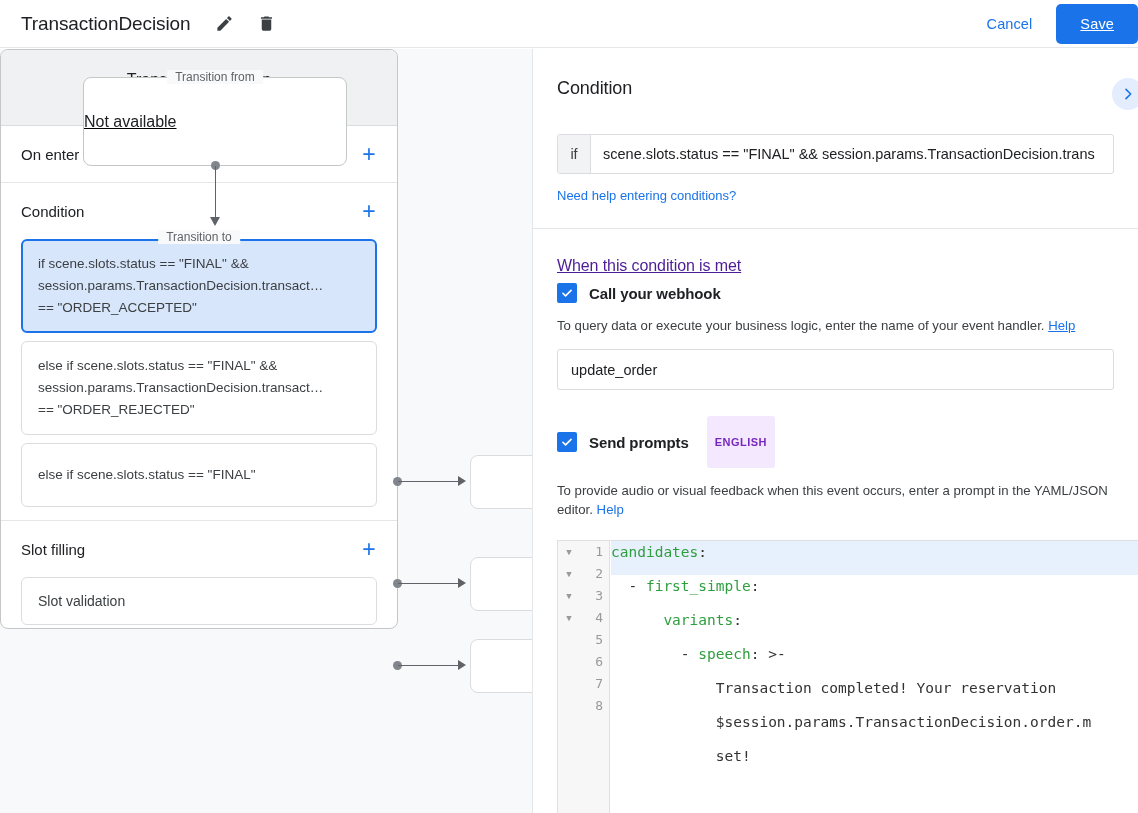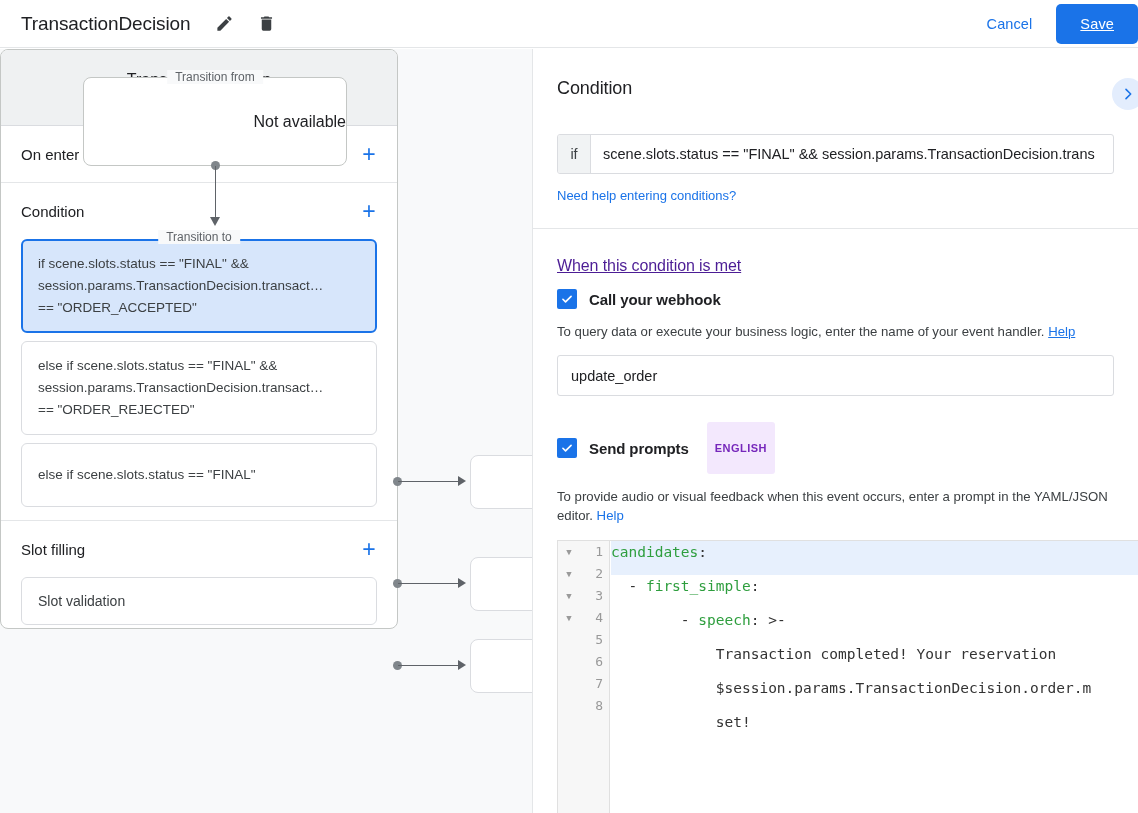--- a/index.html
+++ b/index.html
@@ -59,21 +59,21 @@
     border: 1px solid #c4c7c5; border-radius: 8px;
     background: #fff;
   }
   .gbox-legend {
     position: absolute; top: -8px; left: 50%; transform: translateX(-50%);
     background: #f8f9fa; padding: 0 8px;
     font-size: 12px; color: #5f6368; white-space: nowrap;
   }
   #transition-from {
     left: 83px; top: 28px; width: 264px; height: 89px;
-    display: flex; align-items: center; justify-content: flex-end;
+    display: flex; align-items: center; justify-content: flex-start; text-decoration: underline;
   }
   #transition-from .big { font-size: 16px; color: #202124; }
 
   #scene-card {
     left: 17px; top: 189px; width: 398px; height: 580px;
     background: #fff; border: 1px solid #c4c7c5; border-radius: 8px;
     overflow: hidden;
   }
   .scene-head {
     background: #eff1f2; border-bottom: 1px solid #dadce0;
@@ -171,21 +171,21 @@
     display: inline-block; margin-top: 14px;
     font-size: 13px; color: #1a73e8; text-decoration: none; cursor: pointer;
   }
 
   .rp-hr { height: 1px; background: #e4e6e8; margin-top: 24px; }
 
   .rp-h2 {
     font-size: 16px; color: #4c1d95; padding-top: 28px; letter-spacing: -0.1px; text-decoration: underline;
   }
 
-  .check-row { display: flex; align-items: center; gap: 12px; margin-top: 14px; }
+  .check-row { display: flex; align-items: center; gap: 12px; margin-top: 8px; }
   .checkbox {
     width: 20px; height: 20px; border-radius: 2px; background: #1a73e8;
     display: flex; align-items: center; justify-content: center; cursor: pointer;
     flex: 0 0 auto;
   }
   .check-label { font-size: 15px; color: #202124; font-weight: 700; letter-spacing: -0.1px; }
   .badge {
     background: #f3e8fd; color: #7627bb; font-size: 11px; font-weight: 700;
     letter-spacing: 0.5px; padding: 20px 8px; border-radius: 3px; margin-left: 6px;
   }
@@ -424,20 +424,21 @@
         <div class="ln">3</div>
         <div class="ln">4</div>
         <div class="ln">5</div>
         <div class="ln">6</div>
         <div class="ln">7</div>
         <div class="ln">8</div>
       </div>
     <div class="ed-code" id="ed-code">
         <div class="ed-line hl"><span class="tok-punc"></span><span class="tok-key">candidates</span><span class="tok-punc">:</span></div>
         <div class="ed-line"><span class="tok-punc">  - </span><span class="tok-key">first_simple</span><span class="tok-punc">:</span></div>
+        <div class="ed-line"><span class="tok-punc">      </span><span class="tok-key">variants</span><span class="tok-punc">:</span></div>
         <div class="ed-line"><span class="tok-punc">        - </span><span class="tok-key">speech</span><span class="tok-punc">: &gt;-</span></div>
         <div class="ed-line">            Transaction completed! Your reservation</div>
         <div class="ed-line">            $session.params.TransactionDecision.order.m</div>
         <div class="ed-line">            set!</div>
         <div class="ed-line"></div>
       </div>
   </div>
 
 </div>
 

